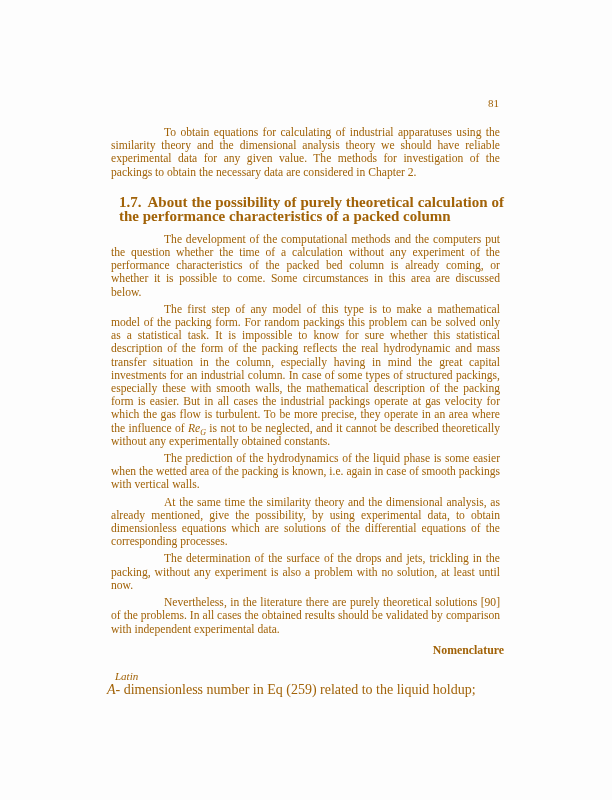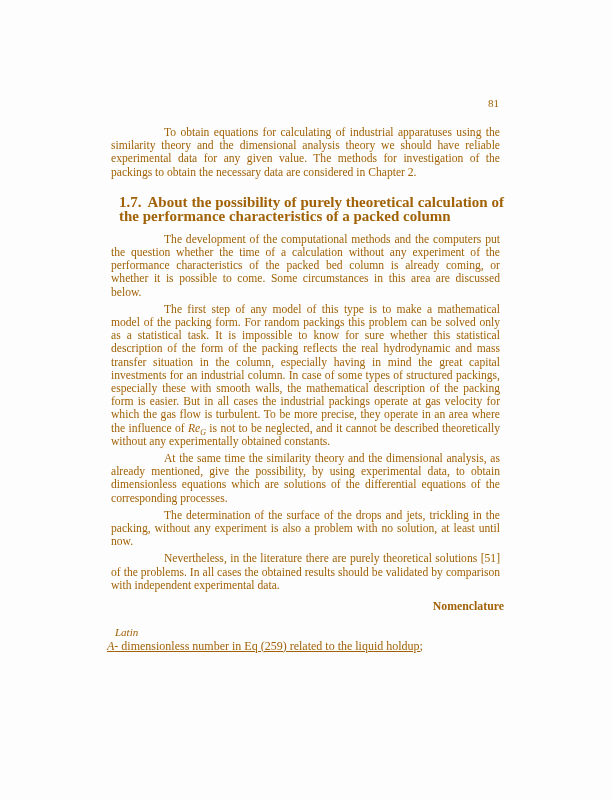--- a/index.html
+++ b/index.html
@@ -55,24 +55,23 @@
     padding-left: 12px;
     text-align: right;
   }
   .latin-label {
     font-style: italic;
     font-size: 11px;
     line-height: 13.2px;
     margin: 13px 0 0 8px;
   }
   .entry {
-    font-size: 12px;
+    font-size: 14px;
     line-height: 13.2px;
     margin: 0;
-    text-decoration: underline;
   }
   .entry i, .sym {
     font-style: italic;
   }
   sub.sym-sub {
     font-size: 8px;
     font-style: italic;
     line-height: 0;
   }
 </style>
@@ -85,26 +84,27 @@
     <div class="page-number">81</div>
 
     <p class="body">To obtain equations for calculating of industrial apparatuses using the similarity theory and the dimensional analysis theory we should have reliable experimental data for any given value. The methods for investigation of the packings to obtain the necessary data are considered in Chapter 2.</p>
 
     <h2 class="section-heading"><span class="sec-num">1.7.</span><span>About the possibility of purely theoretical calculation of the performance characteristics of a packed column</span></h2>
 
     <p class="body">The development of the computational methods and the computers put the question whether the time of a calculation without any experiment of the performance characteristics of the packed bed column is already coming, or whether it is possible to come. Some circumstances in this area are discussed below.</p>
 
     <p class="body"><span>The first step of any model of this type is to make a mathematical model of the packing form. For random packings this problem can be solved only as a statistical task. It is impossible to know for sure whether this statistical description of the form of the packing reflects the real hydrodynamic and mass transfer situation in the column, especially having in mind the great capital investments for an industrial column. In case of some types of structured packings, especially these with smooth walls, the mathematical description of the packing form is easier. But in all cases the industrial packings operate at gas velocity for which the gas flow is turbulent. To be more precise, they operate in an area where the influence of </span><span class="sym">Re</span><sub class="sym-sub">G</sub><span> is not to be neglected, and it cannot be described theoretically without any experimentally obtained constants.</span></p>
 
+    <p class="body">The prediction of the hydrodynamics of the liquid phase is some easier when the wetted area of the packing is known, i.e. again in case of smooth packings with vertical walls.</p>
 
     <p class="body">At the same time the similarity theory and the dimensional analysis, as already mentioned, give the possibility, by using experimental data, to obtain dimensionless equations which are solutions of the differential equations of the corresponding processes.</p>
 
     <p class="body">The determination of the surface of the drops and jets, trickling in the packing, without any experiment is also a problem with no solution, at least until now.</p>
 
-    <p class="body">Nevertheless, in the literature there are purely theoretical solutions [51] of the problems. In all cases the obtained results should be validated by comparison with independent experimental data.</p>
+    <p class="body">Nevertheless, in the literature there are purely theoretical solutions [90] of the problems. In all cases the obtained results should be validated by comparison with independent experimental data.</p>
 
     <h3 class="nomenclature-heading">Nomenclature</h3>
 
     <p class="latin-label">Latin</p>
 
     <p class="entry"><i>A</i><span>- dimensionless number in Eq (259) related to the liquid holdup;</span></p>
 
   </div>
 </div>
 

